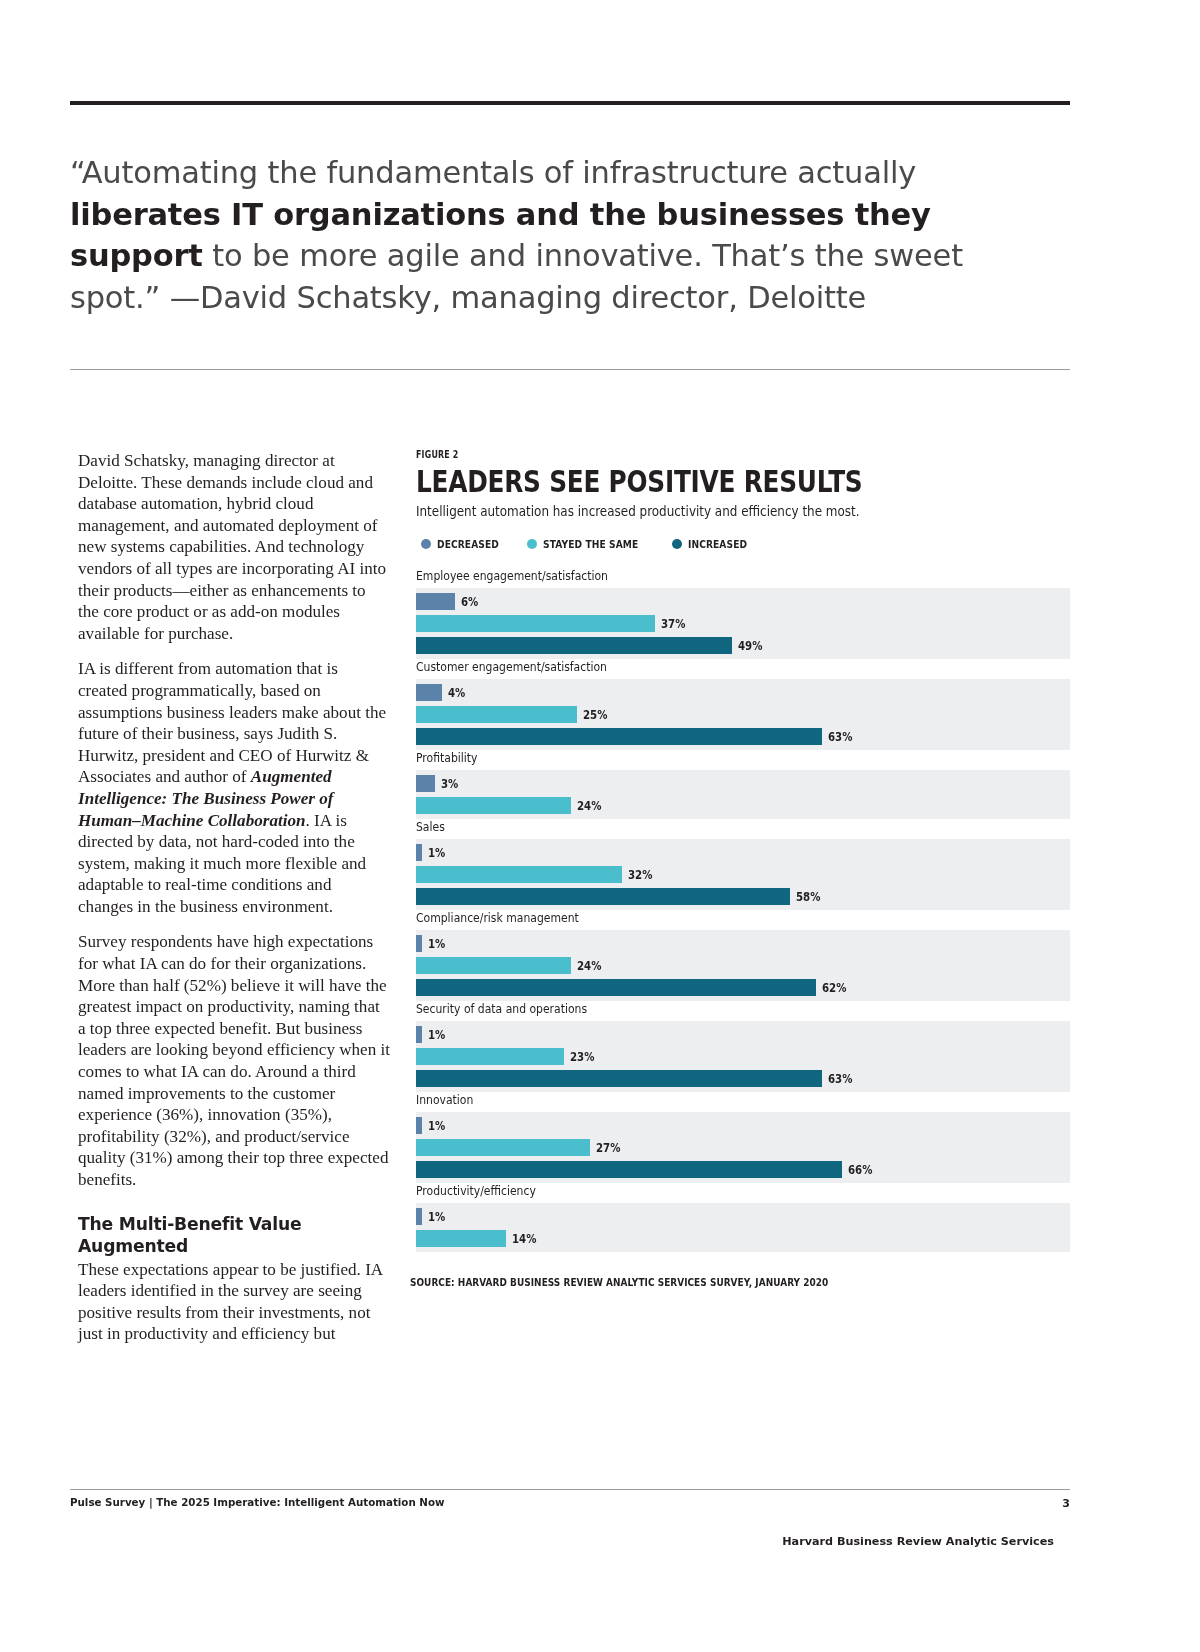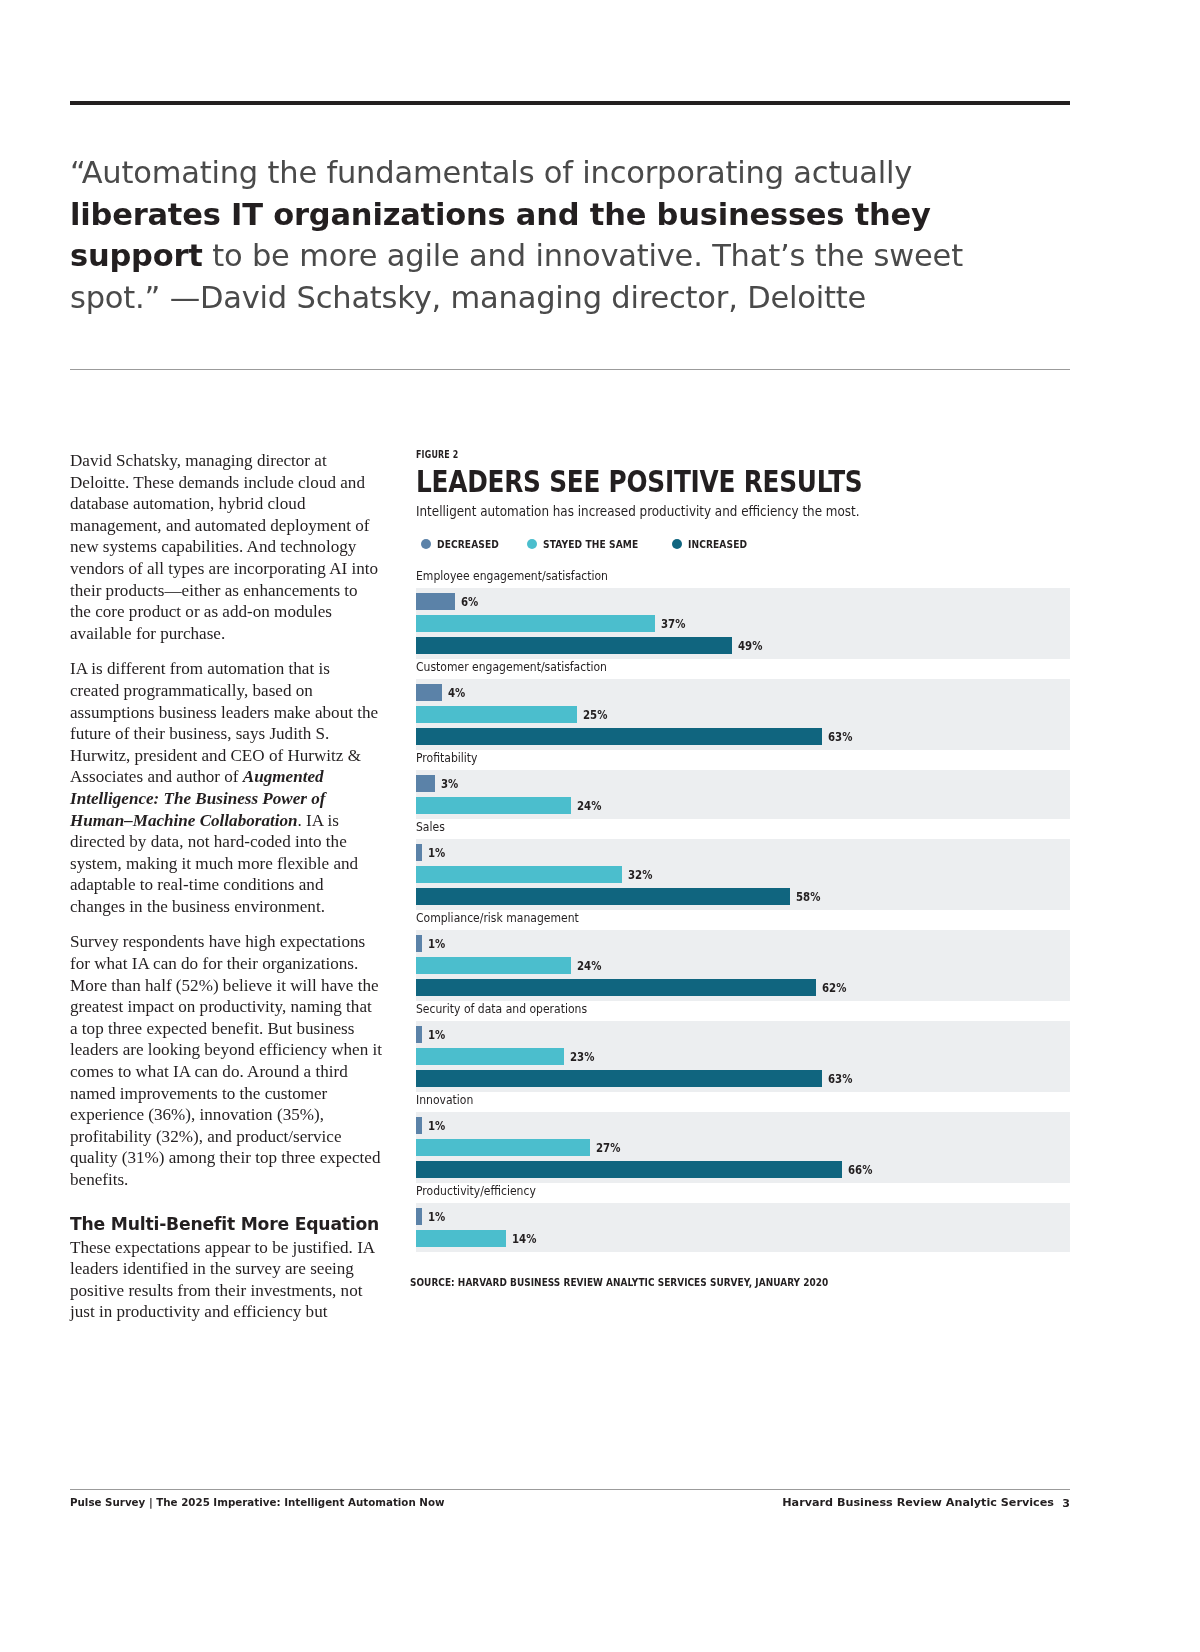--- a/index.html
+++ b/index.html
@@ -39,21 +39,21 @@
   .quote-rule {
     position: absolute;
     left: 70px; top: 369px;
     width: 1000px; height: 1px;
     background: #9b9b9b;
   }
 
   
   .bodycol {
     position: absolute;
-    left: 70px; top: 450px;
+    left: 78px; top: 450px;
     width: 312px;
     font-family: "Liberation Serif", serif;
     font-size: 17.1px;
     line-height: 21.6px;
     color: #231f20;
     text-align: left;
   }
   .bodycol p { margin-bottom: 14px; }
   .bodycol p.tight { margin-bottom: 16px; }
   .bodycol i { font-style: italic; font-weight: bold; }
@@ -195,21 +195,21 @@
     font-family: "DejaVu Sans", sans-serif;
     font-size: 11.2px;
     font-weight: 700;
     color: #231f20;
     transform: scaleX(0.92);
     transform-origin: left center;
     white-space: nowrap;
   }
   .footer-right {
     position: absolute;
-    right: 146px; top: 1496px;
+    right: 146px; top: 1535px;
     font-family: "DejaVu Sans", sans-serif;
     font-size: 11.2px;
     font-weight: 700;
     color: #231f20;
     white-space: nowrap;
   }
   .footer-page {
     position: absolute;
     right: 130px; top: 1497px;
     font-family: "DejaVu Sans", sans-serif;
@@ -219,30 +219,30 @@
   }
 </style>
 </head>
 <body>
 
 <div class="page">
 
   <div class="top-rule"></div>
 
   <div class="pullquote">
-    <span>“Automating the fundamentals of incorporating actually </span><b>liberates IT organizations and the businesses they support</b><span> to be more agile and innovative. That’s the sweet spot.” —David Schatsky, managing director, Deloitte</span>
+    <span>“Automating the fundamentals of infrastructure actually </span><b>liberates IT organizations and the businesses they support</b><span> to be more agile and innovative. That’s the sweet spot.” —David Schatsky, managing director, Deloitte</span>
   </div>
 
   <div class="quote-rule"></div>
 
   <div class="bodycol">
     <p>David Schatsky, managing director at Deloitte. These demands include cloud and database automation, hybrid cloud management, and automated deployment of new systems capabilities. And technology vendors of all types are incorporating AI into their products—either as enhancements to the core product or as add-on modules available for purchase.</p>
     <p><span>IA is different from automation that is created programmatically, based on assumptions business leaders make about the future of their business, says Judith S. Hurwitz, president and CEO of Hurwitz &amp; Associates and author of </span><i>Augmented Intelligence: The Business Power of Human–Machine Collaboration</i><span>. IA is directed by data, not hard-coded into the system, making it much more flexible and adaptable to real-time conditions and changes in the business environment.</span></p>
     <p>Survey respondents have high expectations for what IA can do for their organizations. More than half (52%) believe it will have the greatest impact on productivity, naming that a top three expected benefit. But business leaders are looking beyond efficiency when it comes to what IA can do. Around a third named improvements to the customer experience (36%), innovation (35%), profitability (32%), and product/service quality (31%) among their top three expected benefits.</p>
-    <div class="subhead">The Multi-Benefit More Equation</div>
+    <div class="subhead">The Multi-Benefit Value Augmented</div>
     <p class="tight">These expectations appear to be justified. IA leaders identified in the survey are seeing positive results from their investments, not just in productivity and efficiency but</p>
   </div>
 
   <div class="figure">
     <div class="fig-eyebrow">FIGURE 2</div>
     <div class="fig-title">LEADERS SEE POSITIVE RESULTS</div>
     <div class="fig-sub">Intelligent automation has increased productivity and efficiency the most.</div>
 
     <div class="legend" id="chart-legend">
         <div class="legend-item">

